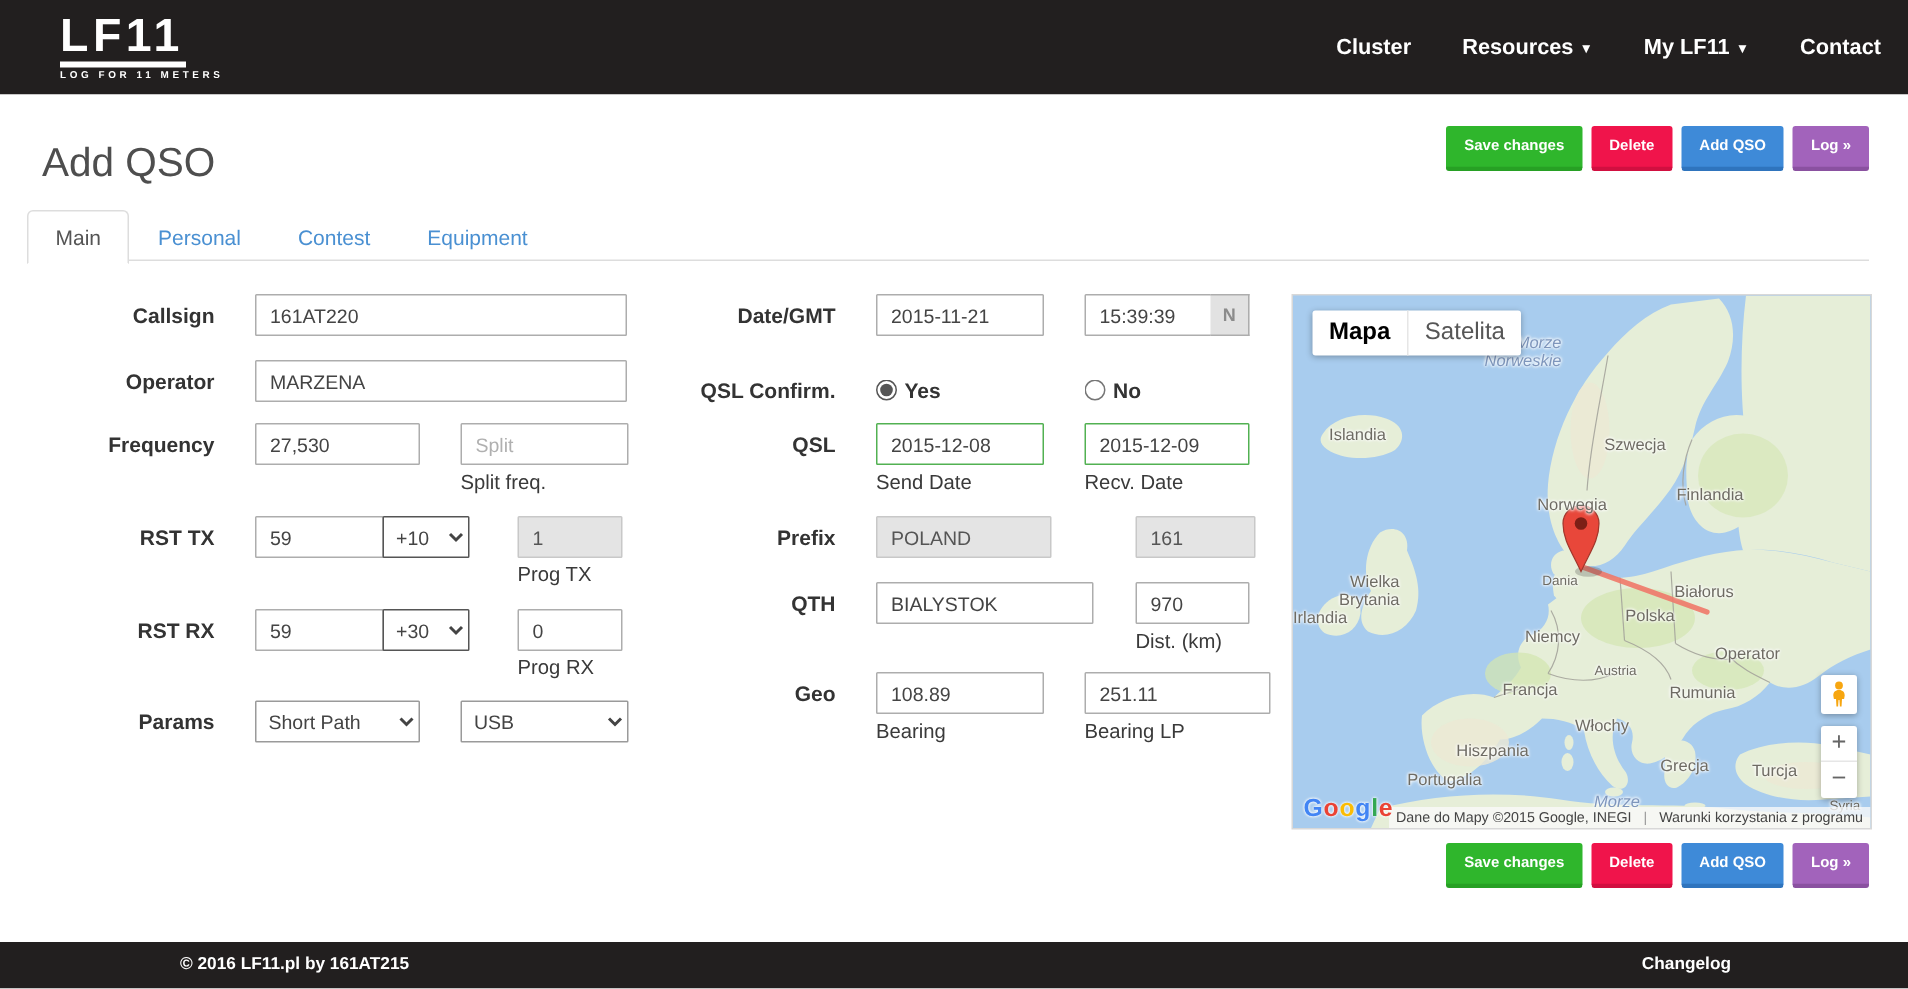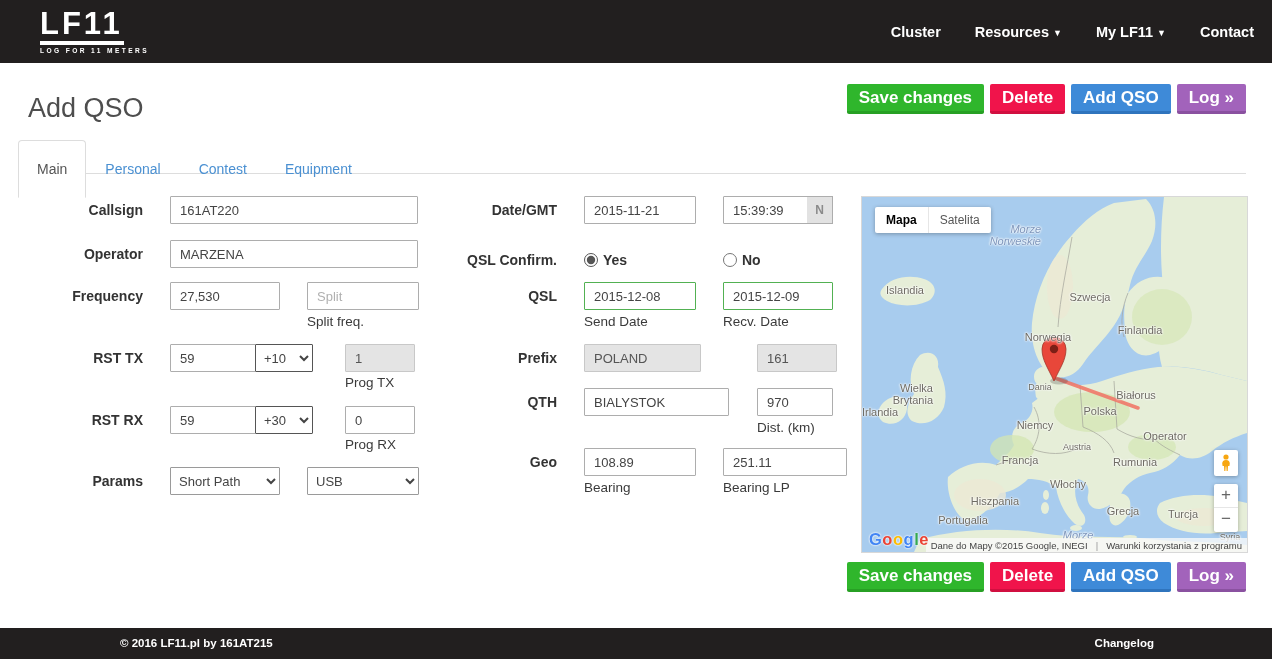--- a/index.html
+++ b/index.html
@@ -14,31 +14,31 @@
   .nav-items { position:absolute; right:18px; top:0; height:63px; display:flex; align-items:center; gap:34px; }
   .nav-item { color:#fff; font-size:14.5px; font-weight:600; cursor:pointer; white-space:nowrap; }
   .caret { display:inline-block; font-size:9px; margin-left:4px; vertical-align:middle; color:#fff; }
 
   
   .main { position:relative; height:565px; background:#fff; }
 
   .btn-row { position:absolute; display:flex; gap:6px; }
   .btn-row.top { top:21px; right:26px; }
   .btn-row.bottom { top:499px; right:26px; }
-  .btn { height:30px; padding:0 12px; font-family:"Liberation Sans",sans-serif; font-size:17px; font-weight:700; color:#fff; border:none; border-radius:2px; cursor:pointer; line-height:27px; }
+  .btn { height:30px; padding:0 12px; font-family:"Liberation Sans",sans-serif; font-size:10px; font-weight:700; color:#fff; border:none; border-radius:2px; cursor:pointer; line-height:27px; }
   .btn-green { background:#2fb62c; border-bottom:3px solid #27a024; }
   .btn-red { background:#f0144b; border-bottom:3px solid #d10f40; }
   .btn-blue { background:#3e8ad8; border-bottom:3px solid #2f74bd; }
   .btn-purple { background:#a263bb; border-bottom:3px solid #8a51a0; }
 
   .page-title { position:absolute; left:28px; top:30px; font-size:27px; font-weight:400; color:#4e4e4e; }
 
   .tabs-line { position:absolute; left:18px; right:26px; top:77px; height:34px; border-bottom:1px solid #ddd; }
   .tabs { position:absolute; left:18px; top:77px; display:flex; }
-  .tab { font-size:14px; padding:20px 18px; cursor:pointer; color:#4a90d2; border:1px solid transparent; border-radius:4px 4px 0 0; }
+  .tab { font-size:14px; padding:9px 18px; cursor:pointer; color:#4a90d2; border:1px solid transparent; border-radius:4px 4px 0 0; }
   .tab.active { color:#555; background:#fff; border-color:#ddd #ddd #fff #ddd; position:relative; z-index:2; }
 
   
   .flabel { position:absolute; width:123px; text-align:right; font-size:14px; font-weight:700; color:#333; line-height:28px; }
   .flabel.lcol { left:20px;text-align:right; }
   .flabel.rcol { left:434px; width:123px; }
   .inp { position:absolute; height:28px; border:1px solid #adadad; border-radius:1px; font-family:"Liberation Sans",sans-serif; font-size:13px; color:#444; padding:0 9px; background:#fff; }
   .inp::placeholder { color:#b0b0b0; }
   .inp.disabled { background:#e4e4e4; border-color:#c8c8c8; color:#555; }
   .inp.green { border:1px solid #52b152; }
@@ -50,21 +50,21 @@
   .radio-wrap input { width:14px; height:14px; accent-color:#555; }
 
   
   .map { position:absolute; left:862px; top:134px; width:385px; height:355px; overflow:hidden; background:#a8ccee; box-shadow:0 0 0 1px #d8d8d8; }
   .map svg.base { position:absolute; left:0; top:0; }
   .map-label { position:absolute; transform:translate(-50%,-50%); font-size:11px; color:#6e6b63; white-space:nowrap; text-shadow:0 0 2px #fff,0 0 2px #fff,0 0 3px #fff; z-index:3; }
   .map-label.sea { font-style:italic; color:#7e96bc; font-weight:400; }
   .map-label.small { font-size:9px; }
   .map-label.wrap { white-space:normal; width:62px; text-align:right; line-height:12px; }
   .mtype { position:absolute; left:13px; top:10px; display:flex; background:#fff; border-radius:2px; box-shadow:0 1px 4px rgba(0,0,0,.3); z-index:5; }
-  .mtype div { padding:6px 11px; font-size:12px; color:#000; cursor:pointer; }
+  .mtype div { padding:6px 11px; font-size:16px; color:#000; cursor:pointer; }
   .mtype .mt-map { font-weight:700; }
   .mtype .mt-sat { border-left:1px solid #e6e6e6; color:#565656; }
   .pegman { position:absolute; right:9px; top:253px; width:24px; height:26px; background:#fff; border-radius:2px; box-shadow:0 1px 4px rgba(0,0,0,.3); display:flex; align-items:center; justify-content:center; cursor:pointer; z-index:5; }
   .zoomctl { position:absolute; right:9px; top:287px; width:24px; background:#fff; border-radius:2px; box-shadow:0 1px 4px rgba(0,0,0,.3); z-index:5; }
   .zoomctl div { height:24px; text-align:center; font-size:17px; color:#666; line-height:22px; cursor:pointer; }
   .zoomctl .zin { border-bottom:1px solid #e6e6e6; }
   .glogo { position:absolute; left:7px; bottom:3px; font-size:16.5px; font-weight:700; letter-spacing:0.5px; z-index:5; text-shadow:0 0 2px #fff,0 0 2px #fff; cursor:pointer; }
   .glogo span.c1{color:#4285F4}.glogo span.c2{color:#EA4335}.glogo span.c3{color:#FBBC05}.glogo span.c4{color:#4285F4}.glogo span.c5{color:#34A853}.glogo span.c6{color:#EA4335}
   .attrib { position:absolute; right:0; bottom:0; height:14px; background:rgba(250,250,250,.78); display:flex; align-items:center; gap:8px; padding:0 5px; z-index:4; }
   .attrib span { font-size:9.5px; color:#444; white-space:nowrap; }

